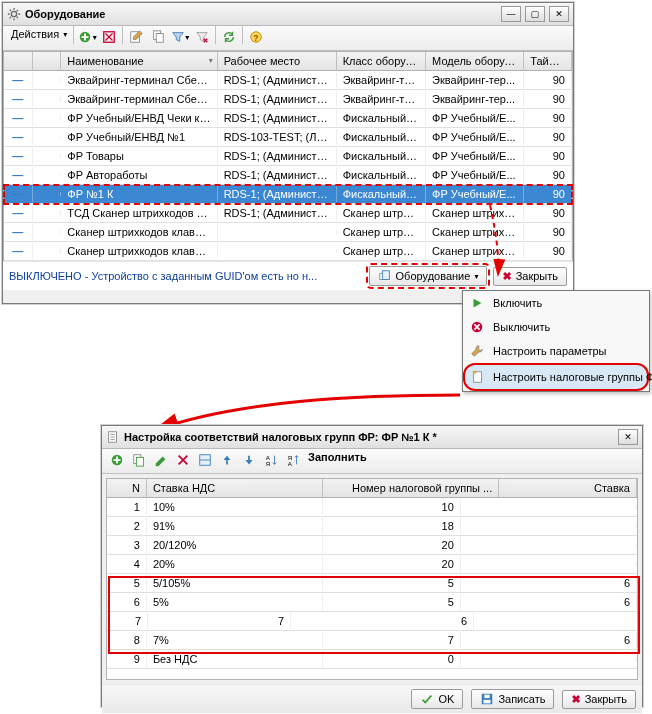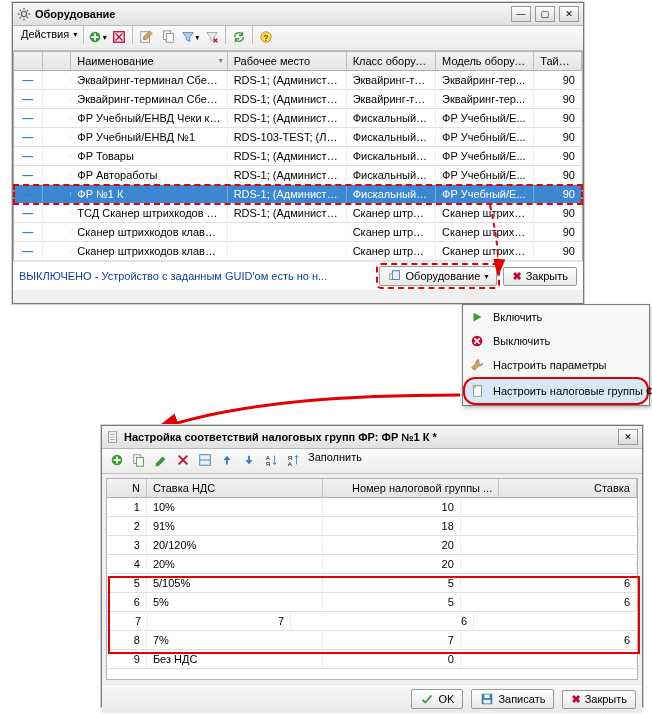--- a/index.html
+++ b/index.html
@@ -66,21 +66,21 @@
   .d1{width:170px}
   .d2{width:130px;text-align:right}
   .d3{width:170px;text-align:right}
 
   .sort-ind{position:absolute;right:4px;top:4px;font-size:8px;color:#7a7a7a}
 </style>
 </head>
 <body>
 <div class="stage">
 
-<div class="win" style="left:12px;top:2px;width:570px;height:300px">
+<div class="win" style="left:2px;top:2px;width:570px;height:300px">
   <div class="titlebar">
     <span class="ti">
       <svg class="ic" viewBox="0 0 16 16">
             <circle cx="8" cy="8" r="3" fill="none" stroke="#666" stroke-width="1.5"></circle>
             <path d="M8 1v2M8 13v2M1 8h2M13 8h2M3 3l1.5 1.5M12.5 12.5 11 11M3 13l1.5-1.5M12.5 3.5 11 5" stroke="#666" stroke-width="1.5"></path>
           </svg>
     </span>
     <span class="title">Оборудование</span>
     <div class="winbtns">
       <div class="winbtn">—</div>
@@ -263,21 +263,21 @@
       <span>Оборудование</span> 
           <span style="font-size:8px">▾</span>
     </span>
     <span class="btn">
       <span style="color:#c03;font-weight:bold">✖</span>
       <span>Закрыть</span>
     </span>
   </div>
 </div>
 
-<div class="menu" style="left:462px;top:304px;width:186px" id="menu1">
+<div class="menu" style="left:462px;top:290px;width:186px" id="menu1">
       <div class="mi">
         <span class="mic">
           <svg class="ic" viewBox="0 0 16 16">
             <path d="M4 3l9 5-9 5z" fill="#3a9b35"></path>
           </svg>
         </span>
         <span>Включить</span>
       </div>
       <div class="mi">
         <span class="mic">
@@ -384,21 +384,21 @@
             <path d="M12 3v10l-2-2M12 13l2-2" stroke="#3a7bbd" fill="none"></path>
           </svg>
         </span>
     <span class="tbtn">
           <svg class="ic" viewBox="0 0 16 16">
             <text x="2" y="8" font-size="7">Я</text>
             <text x="2" y="15" font-size="7">А</text>
             <path d="M12 13V3l-2 2M12 3l2 2" stroke="#3a7bbd" fill="none"></path>
           </svg>
         </span>
-    <span class="menulabel" style="font-weight:normal">Заполнить</span>
+    <span class="menulabel" style="font-weight:bold">Заполнить</span>
   </div>
 
   <div class="grid" style="margin:4px;height:200px;position:relative">
     <div class="ghead">
       <div class="gh d0">N</div>
       <div class="gh d1">Ставка НДС</div>
       <div class="gh d3">Номер налоговой группы ...</div>
       <div class="gh d2">Ставка</div>
     </div>
     <div class="gbody" id="gbody2">

